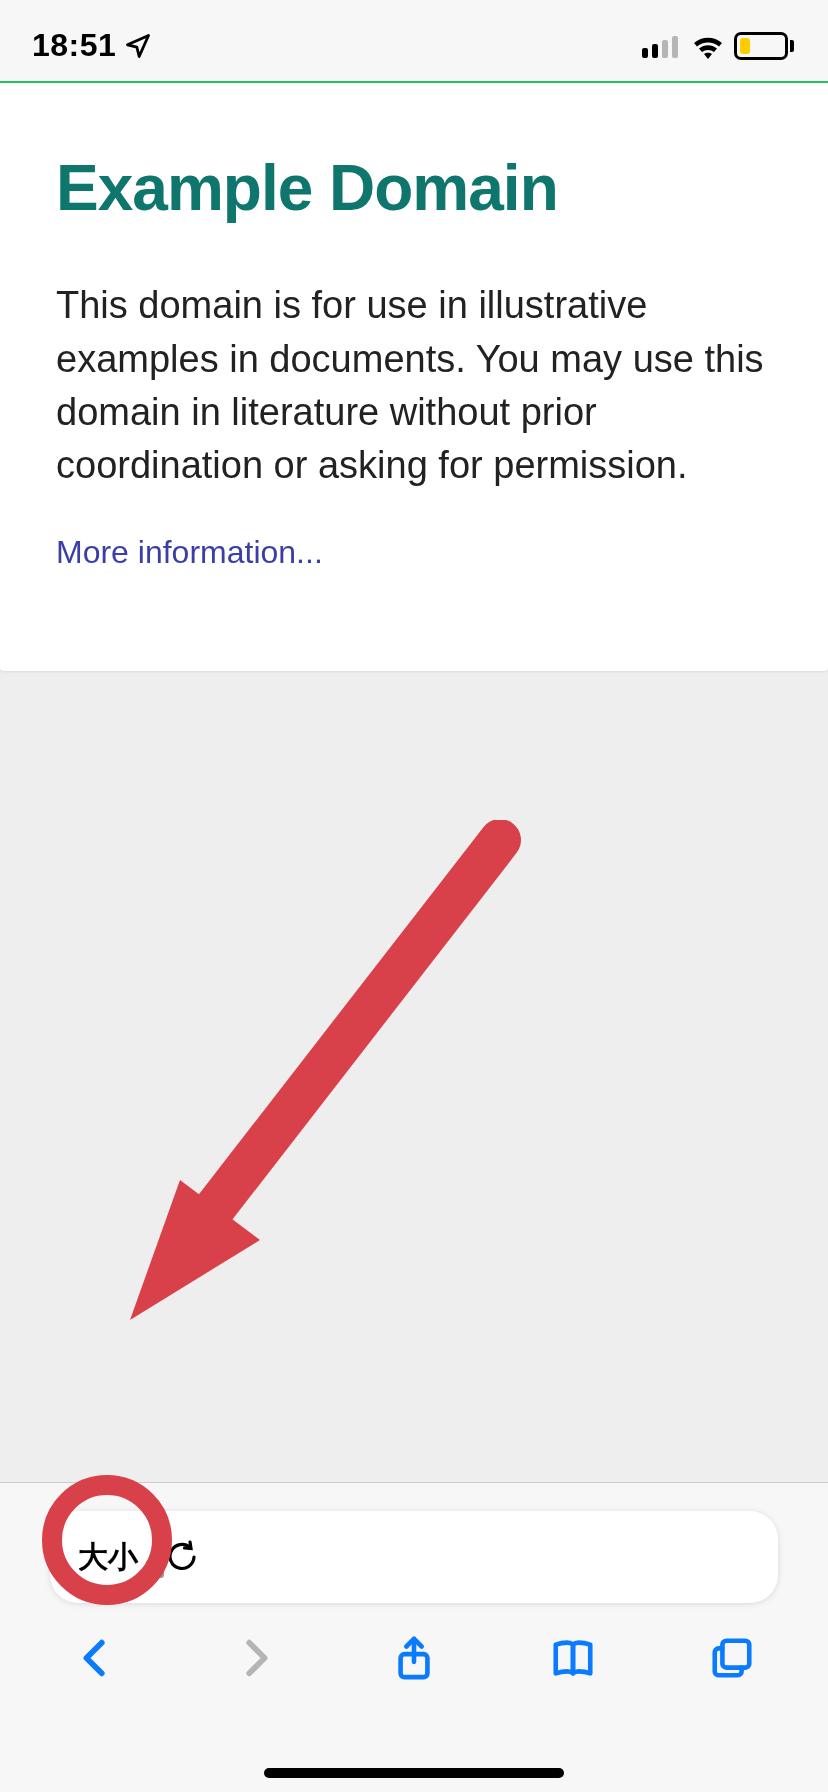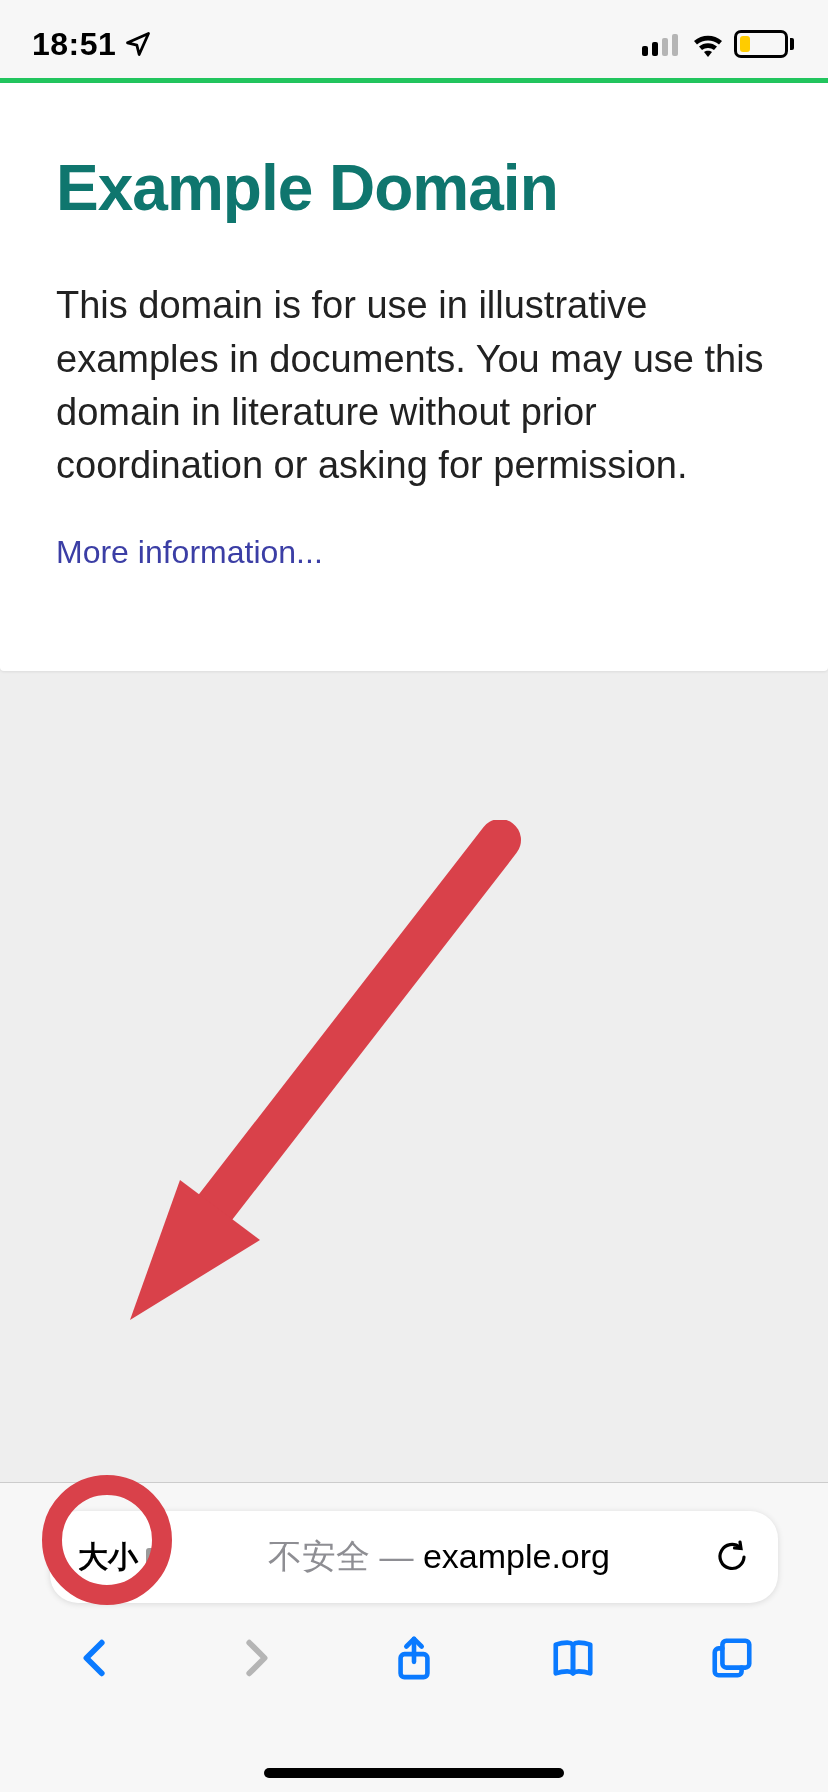--- a/index.html
+++ b/index.html
@@ -20,21 +20,21 @@
       background: #eeeeee;
     }
     
     .status-bar {
       height: 83px;
       display: flex;
       align-items: center;
       justify-content: space-between;
       padding: 10px 32px 0;
       background: #f7f7f7;
-      border-bottom: 5px solid #22c55e;
+      border-bottom: 2px solid #22c55e;
     }
     .status-left {
       display: flex;
       align-items: center;
       gap: 8px;
     }
     .time {
       font-size: 32px;
       font-weight: 600;
       letter-spacing: 0.5px;
@@ -112,21 +112,21 @@
       display: flex;
       align-items: center;
       padding: 0 28px;
       position: relative;
     }
     .aa-label {
       font-size: 30px;
       font-weight: 600;
       color: #000;
       display: flex;
-      align-items: center;
+      align-items: flex-end;
       gap: 2px;
     }
     .aa-dots {
       width: 18px; height: 18px;
       background: #9a9a9a; border-radius: 3px; margin-left: 6px;
       position: relative;
     }
     .url-text {
       flex: 1;
       text-align: center;
@@ -212,23 +212,20 @@
     <p class="page-body">This domain is for use in illustrative examples in documents. You may use this domain in literature without prior coordination or asking for permission.</p>
     <a class="page-link">More information...</a>
   </div>
 
   <div class="bottom-area">
     <div class="url-bar">
       <span class="aa-label">
         <span>大小</span>
         <span class="aa-dots"></span>
       </span>
-      <span class="url-text">
-        <span>不安全</span><span> — </span><span class="domain">example.org</span>
-      </span>
       <svg class="reload-icon" viewBox="0 0 36 36" fill="none" stroke="#000" stroke-width="3.2" stroke-linecap="round">
         <path d="M30 18 A12 12 0 1 1 26 8.5"></path>
         <path d="M26 3 L27 9.5 L20.5 9"></path>
       </svg>
     </div>
 
     <div class="toolbar">
       <div class="tool-btn">
         <svg viewBox="0 0 24 24" fill="none" stroke="#0a7aff" stroke-width="3" stroke-linecap="round" stroke-linejoin="round">
             <path d="M15 4 L7 12 L15 20"></path>

